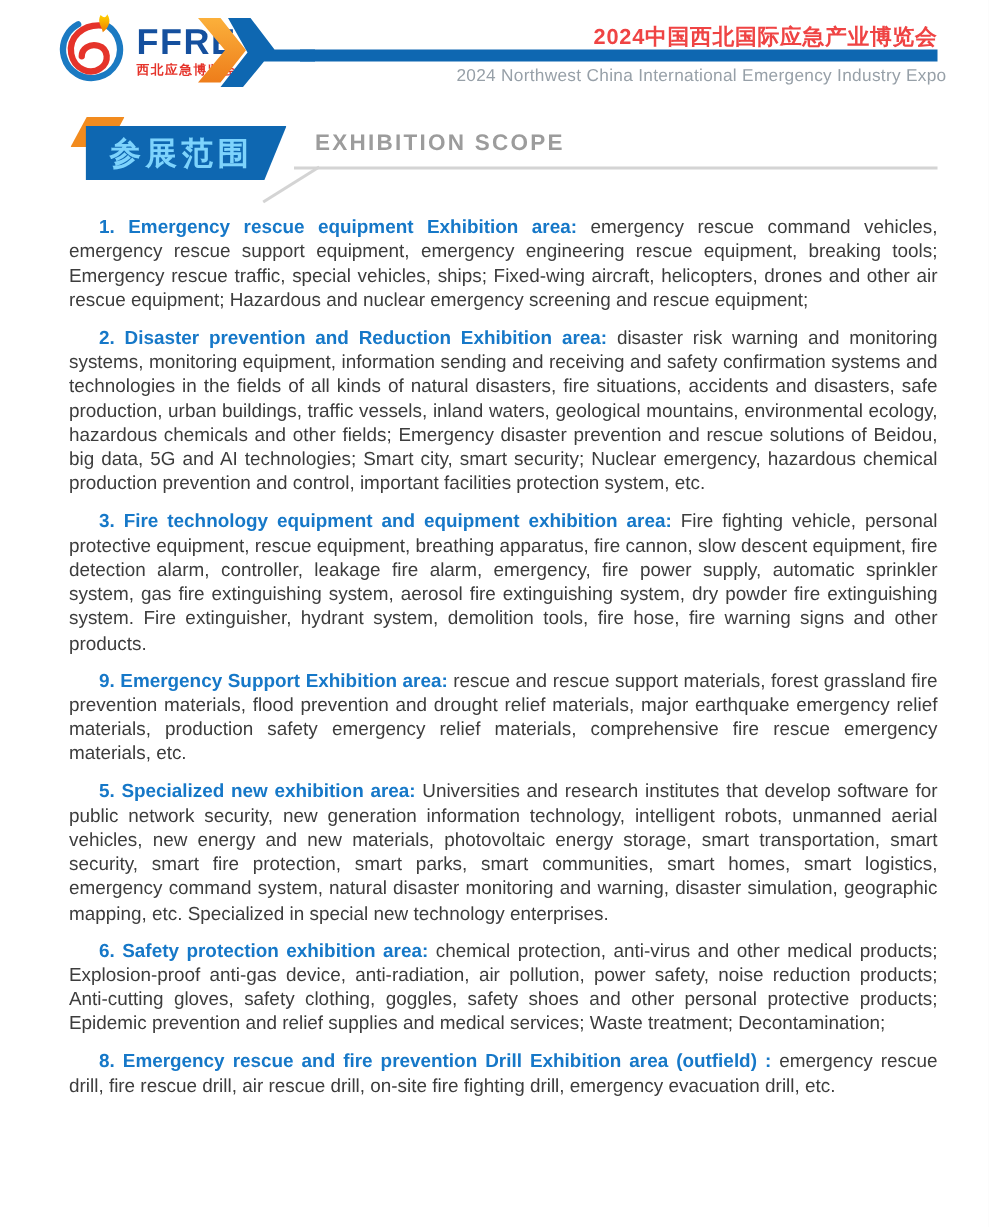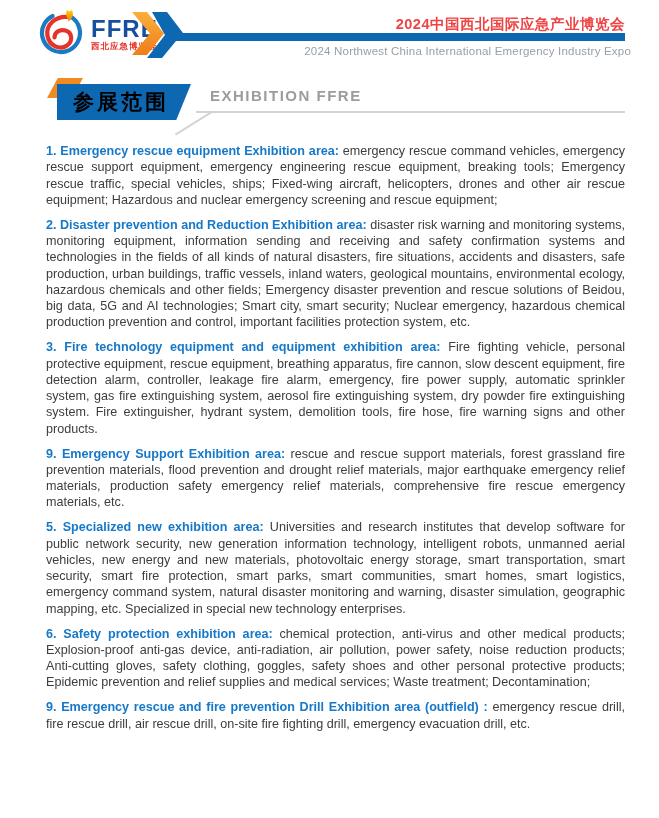--- a/index.html
+++ b/index.html
@@ -25,30 +25,30 @@
   .title-en{position:absolute;right:28px;top:45px;font-size:11.5px;color:#97a0a8;letter-spacing:0.2px;}
 
   
   .scope-header{position:relative;height:54px;}
   .badge{position:absolute;left:57px;top:18px;width:134px;height:36px;}
   .badge-accent{position:absolute;left:-10px;top:-6px;width:36px;height:20px;background:#f28b1e;
     clip-path:polygon(30% 0,100% 0,70% 100%,0 100%);}
   .badge-face{position:absolute;inset:0;background:#0e67b1;
     clip-path:polygon(0 0,100% 0,89% 100%,0 100%);
     display:flex;align-items:center;justify-content:flex-start;padding-left:16px;box-sizing:border-box;}
-  .badge-face span{color:#000000;font-size:21px;font-weight:bold;letter-spacing:3px;}
+  .badge-face span{color:#7dd3fc;font-size:21px;font-weight:bold;letter-spacing:3px;}
   .scope-en{position:absolute;left:210px;top:21px;font-size:15px;font-weight:bold;color:#9c9c9c;letter-spacing:1.5px;}
   .h-rule{position:absolute;left:196px;right:34px;top:45px;height:1.5px;background:#d4d4d4;}
   .d-rule{position:absolute;left:172px;top:56px;width:44px;height:1.5px;background:#d4d4d4;transform:rotate(-32deg);}
 
   
   .content{margin:23px 34px 0 46px;text-align:justify;color:#3d3d3d;
     font-size:12.6px;line-height:16.3px;}
   .content p.sec{margin:0 0 8.5px 0;}
-  .content .h{color:#1678c8;font-weight:bold;}
+  .content .h{color:#1678c8;font-weight:bold;margin-left:20px;}
 </style>
 </head>
 <body>
 
 <div class="page">
 
   <header class="top">
     <div class="logo">
       <svg class="logo-mark" viewBox="0 0 46 46">
         <defs>
@@ -83,28 +83,28 @@
     <div class="title-en">2024 Northwest China International Emergency Industry Expo</div>
   </header>
 
   <div class="scope-header">
     <div class="badge">
       <div class="badge-accent"></div>
       <div class="badge-face">
         <span>参展范围</span>
       </div>
     </div>
-    <span class="scope-en">EXHIBITION FFRE</span>
+    <span class="scope-en">EXHIBITION SCOPE</span>
     <div class="h-rule"></div>
     <div class="d-rule"></div>
   </div>
 
   <main class="content">
     <p class="sec"><span class="h">1. Emergency rescue equipment Exhibition area:</span> <span class="b">emergency rescue command vehicles, emergency rescue support equipment, emergency engineering rescue equipment, breaking tools; Emergency rescue traffic, special vehicles, ships; Fixed-wing aircraft, helicopters, drones and other air rescue equipment; Hazardous and nuclear emergency screening and rescue equipment;</span></p>
     <p class="sec"><span class="h">2. Disaster prevention and Reduction Exhibition area:</span> <span class="b">disaster risk warning and monitoring systems, monitoring equipment, information sending and receiving and safety confirmation systems and technologies in the fields of all kinds of natural disasters, fire situations, accidents and disasters, safe production, urban buildings, traffic vessels, inland waters, geological mountains, environmental ecology, hazardous chemicals and other fields; Emergency disaster prevention and rescue solutions of Beidou, big data, 5G and AI technologies; Smart city, smart security; Nuclear emergency, hazardous chemical production prevention and control, important facilities protection system, etc.</span></p>
     <p class="sec"><span class="h">3. Fire technology equipment and equipment exhibition area:</span> <span class="b">Fire fighting vehicle, personal protective equipment, rescue equipment, breathing apparatus, fire cannon, slow descent equipment, fire detection alarm, controller, leakage fire alarm, emergency, fire power supply, automatic sprinkler system, gas fire extinguishing system, aerosol fire extinguishing system, dry powder fire extinguishing system. Fire extinguisher, hydrant system, demolition tools, fire hose, fire warning signs and other products.</span></p>
     <p class="sec"><span class="h">9. Emergency Support Exhibition area:</span> <span class="b">rescue and rescue support materials, forest grassland fire prevention materials, flood prevention and drought relief materials, major earthquake emergency relief materials, production safety emergency relief materials, comprehensive fire rescue emergency materials, etc.</span></p>
     <p class="sec"><span class="h">5. Specialized new exhibition area:</span> <span class="b">Universities and research institutes that develop software for public network security, new generation information technology, intelligent robots, unmanned aerial vehicles, new energy and new materials, photovoltaic energy storage, smart transportation, smart security, smart fire protection, smart parks, smart communities, smart homes, smart logistics, emergency command system, natural disaster monitoring and warning, disaster simulation, geographic mapping, etc. Specialized in special new technology enterprises.</span></p>
     <p class="sec"><span class="h">6. Safety protection exhibition area:</span> <span class="b">chemical protection, anti-virus and other medical products; Explosion-proof anti-gas device, anti-radiation, air pollution, power safety, noise reduction products; Anti-cutting gloves, safety clothing, goggles, safety shoes and other personal protective products; Epidemic prevention and relief supplies and medical services; Waste treatment; Decontamination;</span></p>
-    <p class="sec"><span class="h">9. Emergency rescue and fire prevention Drill Exhibition area (outfield) :</span> <span class="b">emergency rescue drill, fire rescue drill, air rescue drill, on-site fire fighting drill, emergency evacuation drill, etc.</span></p>
+    <p class="sec"><span class="h">8. Emergency rescue and fire prevention Drill Exhibition area (outfield) :</span> <span class="b">emergency rescue drill, fire rescue drill, air rescue drill, on-site fire fighting drill, emergency evacuation drill, etc.</span></p>
   </main>
 
 </div>
 
 </body></html>

